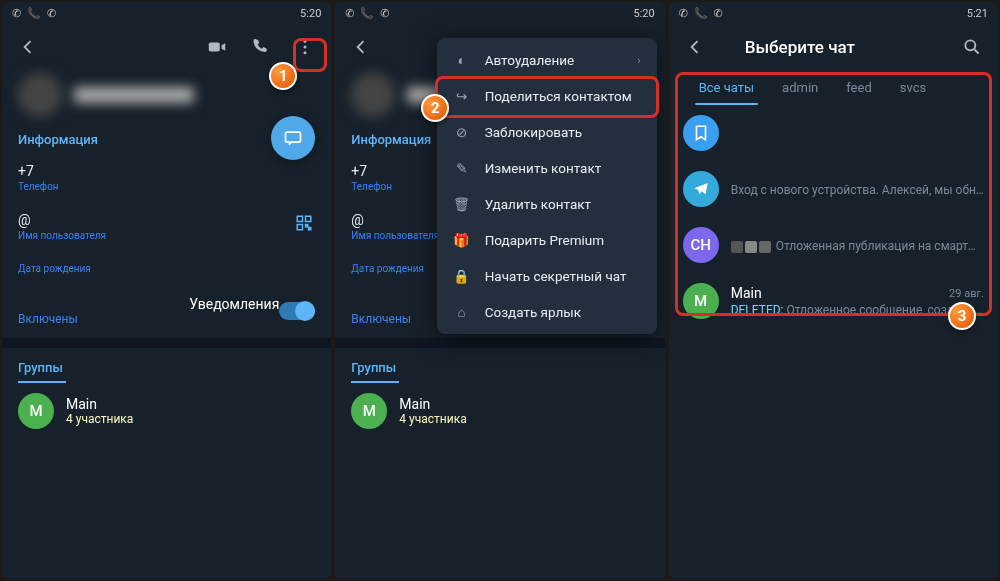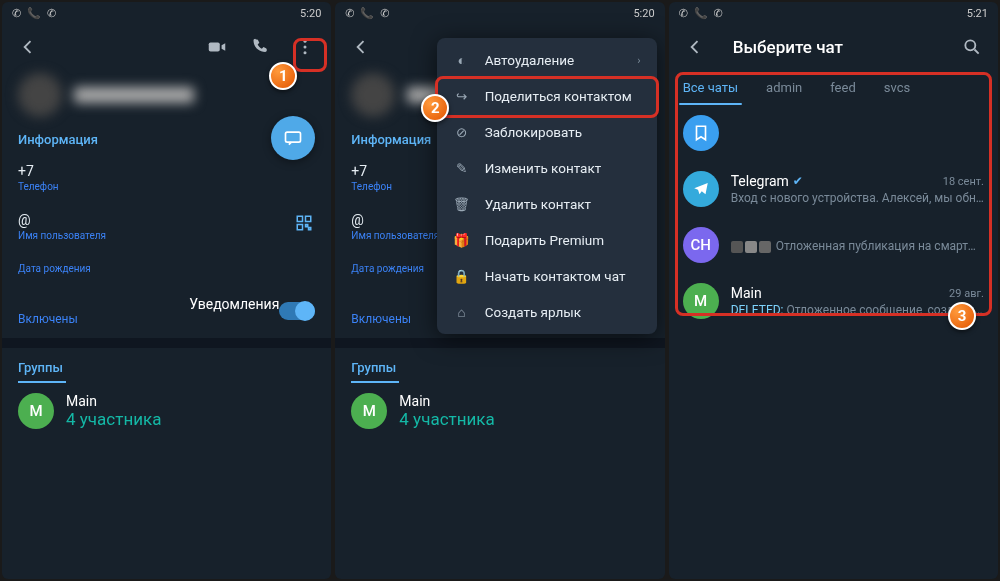--- a/index.html
+++ b/index.html
@@ -33,21 +33,21 @@
   .statusbar .left { display: flex; gap: 6px; }
   .statusbar .right { display: flex; gap: 4px; align-items: flex-start; }
   .topbar {
     height: 46px;
     display: flex;
     align-items: center;
     padding: 0 8px;
     gap: 8px;
     position: relative;
   }
-  .topbar .title { font-size: 17px; font-weight: 500; flex: 1; margin-left: 12px; }
+  .topbar .title { font-size: 17px; font-weight: 500; flex: 1; margin-left: 24px; }
   .icon-btn {
     width: 36px; height: 36px;
     display: flex; align-items: center; justify-content: center;
     color: #b0b9c2;
   }
   .spacer { flex: 1; }
   .profile-head {
     height: 50px;
     padding: 0 16px;
     display: flex;
@@ -115,21 +115,21 @@
   .group-row {
     padding: 10px 16px;
     display: flex; align-items: center; gap: 12px;
   }
   .avatar {
     width: 36px; height: 36px; border-radius: 50%;
     display: flex; align-items: center; justify-content: center;
     font-size: 15px; font-weight: 500; color: #fff;
   }
   .group-row .txt .name { font-size: 14px; }
-  .group-row .txt .sub { font-size: 17px; color: #14b8a6; }
+  .group-row .txt .sub { font-size: 12px; color: #fef9c3; }
 
   
   .ctx-menu {
     position: absolute;
     right: 8px;
     top: 36px;
     width: 220px;
     background: #242f3d;
     border-radius: 8px;
     box-shadow: 0 4px 24px rgba(0,0,0,.6);
@@ -145,21 +145,21 @@
     color: #e6edf3;
   }
   .ctx-item .mi { width: 18px; color: #9aa8b5; display: flex; justify-content: center; }
   .ctx-item .chev { color: #7a8a99; margin-left: auto; font-size: 11px; }
 
   
   .tabs {
     display: flex;
     font-size: 13px;
     color: #7a8a99;
-    padding: 0 0;
+    padding: 0 16px;
   }
   .tab {
     padding: 10px 14px;
     position: relative;
   }
   .tab.active { color: #5eb5f7; }
   .tab.active::after {
     content: ''; position: absolute; left: 10px; right: 10px; bottom: 0;
     height: 2.5px; background: #5eb5f7; border-radius: 2px;
   }
@@ -371,21 +371,21 @@
     <div class="ctx-item">
       <span class="mi">🗑</span>
       <span>Удалить контакт</span>
     </div>
     <div class="ctx-item">
       <span class="mi">🎁</span>
       <span>Подарить Premium</span>
     </div>
     <div class="ctx-item">
       <span class="mi">🔒</span>
-      <span>Начать контактом чат</span>
+      <span>Начать секретный чат</span>
     </div>
     <div class="ctx-item">
       <span class="mi">⌂</span>
       <span>Создать ярлык</span>
     </div>
   </div>
 
   <div class="callout-box" style="right:6px; top:74px; width:224px; height:42px;"></div>
   <div class="callout-num" style="left:86px; top:92px;">2</div>
 </div>
@@ -431,25 +431,20 @@
     </div>
   </div>
 
   <div class="chat-item">
     <div class="avatar" style="background:#34aadc">
       <svg width="18" height="18" viewBox="0 0 24 24" fill="#fff">
           <path d="M21 4L3 11l5 2 2 6 3-4 5 4z"></path>
         </svg>
     </div>
     <div class="body">
-      <div class="line1">
-        <span class="name">Telegram</span>
-        <span class="verified">✔</span>
-        <span class="date">18 сент.</span>
-      </div>
       <div class="preview">Вход с нового устройства. Алексей, мы обна...</div>
     </div>
   </div>
 
   <div class="chat-item">
     <div class="avatar" style="background:#7b68ee">CH</div>
     <div class="body">
       <div class="preview">
         <span class="thumb"></span><span class="thumb" style="background:#888"></span><span class="thumb" style="background:#666"></span>
         <span>Отложенная публикация на смартфо...</span>

